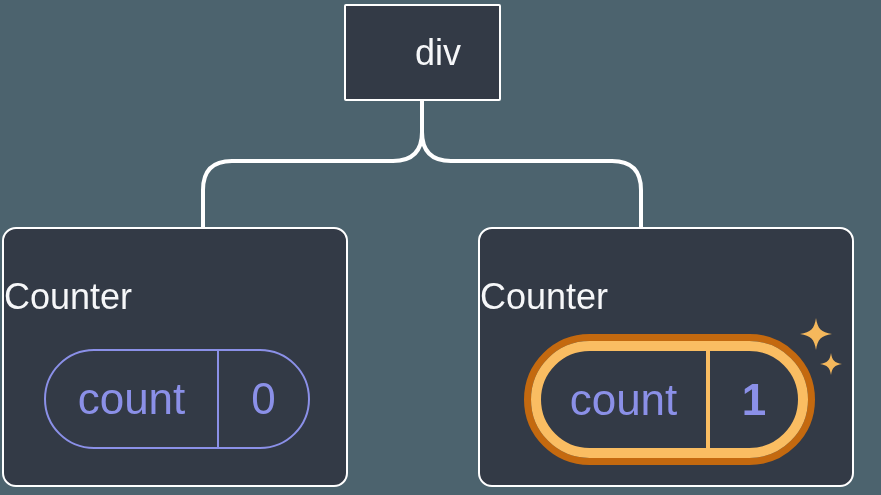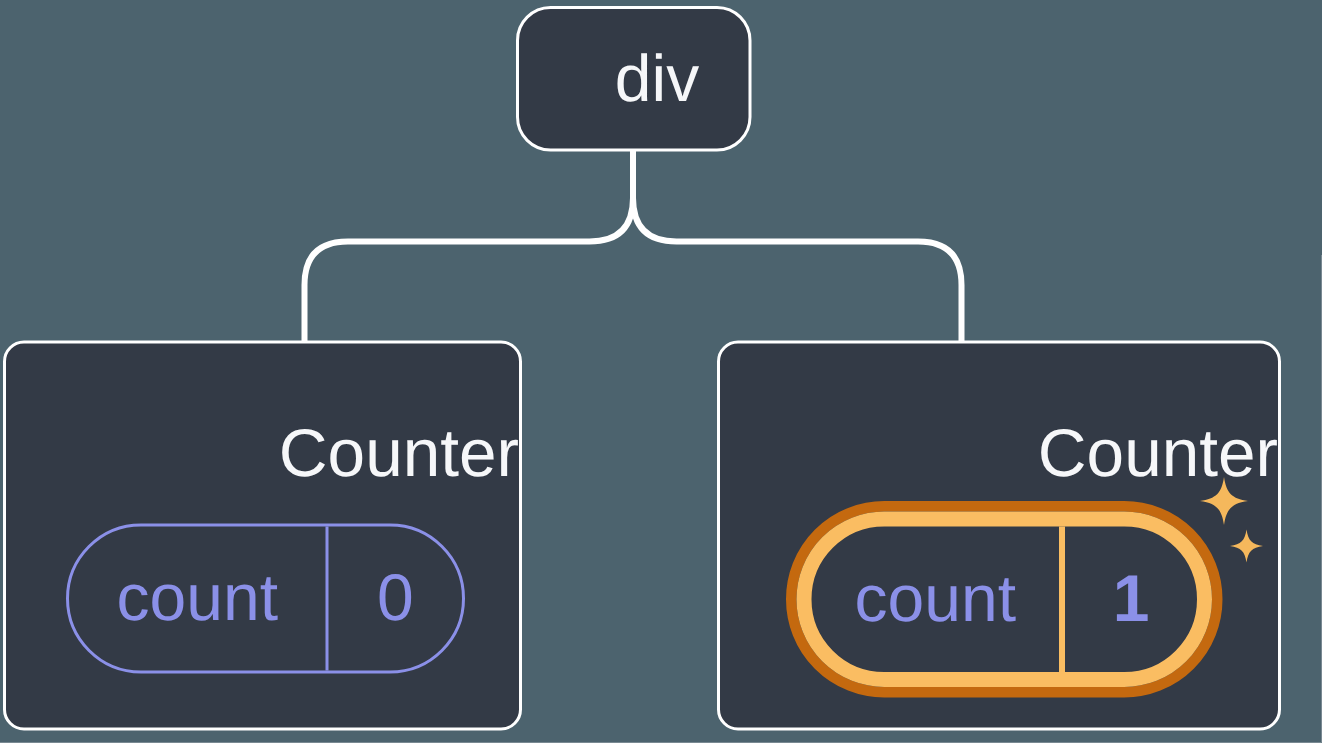--- a/index.html
+++ b/index.html
@@ -35,35 +35,35 @@
   .overlay.over  { z-index: 3; }
   .node {
     position: absolute;
     background: var(--c-node-fill);
     border: 2.5px solid var(--c-node-border);
     z-index: 2;
   }
   .root-node {
     left: 344px; top: 4px;
     width: 157px; height: 97px;
-    border-radius: 23px;
+    border-radius: 2px;
     display: flex; align-items: center; justify-content: center;
     color: var(--c-text);
-    font-size: 44px;
+    font-size: 36px;
     padding-left: 31px;
   }
   .card { border-radius: 14px; }
   .card-left  { left: 2px;   top: 227px; width: 346px; height: 260px; }
   .card-right { left: 478px; top: 227px; width: 376px; height: 260px; }
   .card-title {
     position: absolute;
     top: 50px; left: 0; width: 100%;
-    text-align: right;
+    text-align: left;
     color: var(--c-text);
-    font-size: 45px;
+    font-size: 36px;
     line-height: 1;
   }
   
   .pill {
     position: absolute;
     left: 40px; top: 120px;
     width: 266px; height: 100px;
     border: 2px solid var(--c-state-accent);
     border-radius: 999px;
     display: flex;

